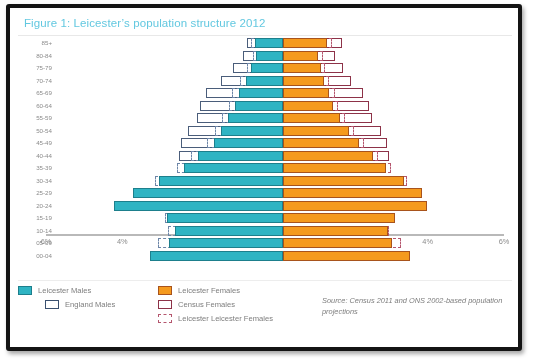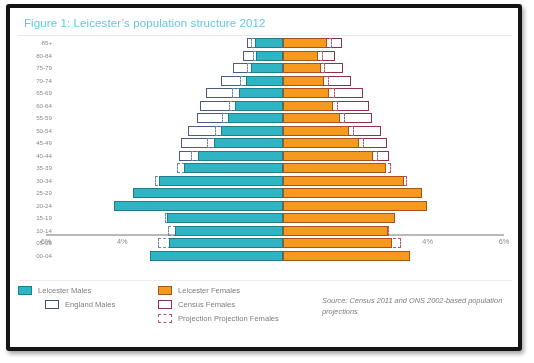--- a/index.html
+++ b/index.html
@@ -363,21 +363,21 @@
           <div class="leg-item" style="left: 140px; top: 0px;">
             <span class="leg-sw sw-lei-f"></span>
             <span class="leg-txt">Leicester Females</span>
           </div>
           <div class="leg-item" style="left: 140px; top: 14px;">
             <span class="leg-sw sw-eng-f"></span>
             <span class="leg-txt">Census Females</span>
           </div>
           <div class="leg-item" style="left: 140px; top: 28px;">
             <span class="leg-sw sw-prj-f"></span>
-            <span class="leg-txt">Projection Projection Females</span>
+            <span class="leg-txt">Leicester Leicester Females</span>
           </div>
         </div>
 
       <div class="source">Source: Census 2011 and ONS 2002-based population projections</div>
 
     </div>
   </div>
 </div>
 
 </body></html>

